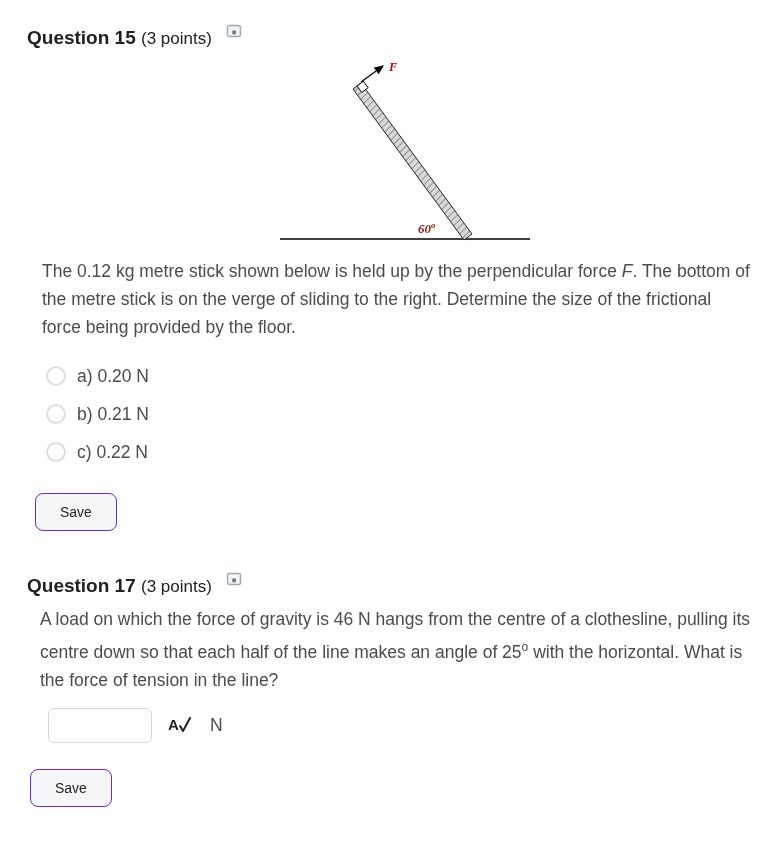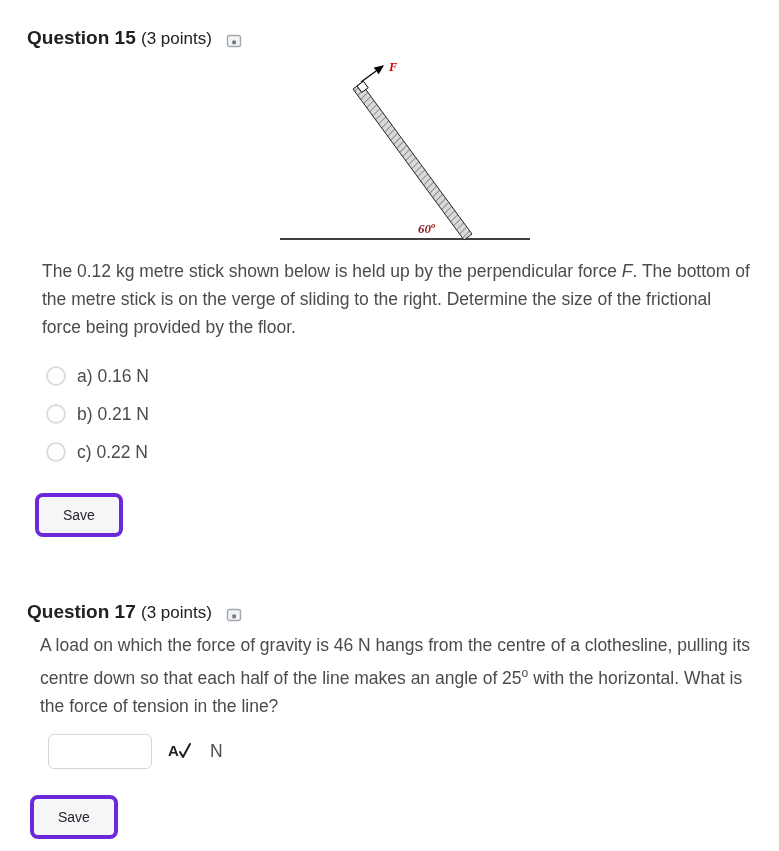--- a/index.html
+++ b/index.html
@@ -6,21 +6,21 @@
   html, body { background: #ffffff; }
   body {
     width: 779px;
     min-height: 851px;
     font-family: "Liberation Sans", sans-serif;
     color: #494c4e;
   }
   .page { padding: 27px 27px 40px 27px; }
 
   
-  .q-header { display: flex; align-items: flex-end; gap: 14px; }
+  .q-header { display: flex; align-items: flex-start; gap: 14px; }
   .q-heading { font-size: 19px; color: #202122; font-weight: 400; }
   .q-heading .q-title { font-weight: 700; }
   .q-heading .q-points { font-size: 17px; font-weight: 400; }
   .q-status { display: inline-block; line-height: 0; margin-top: -4px; }
 
   
   .diagram { margin: 2px 0 6px 233px; width: 300px; height: 198px; }
 
   
   .q-body {
@@ -46,27 +46,27 @@
 
   
   .save-btn {
     display: inline-block;
     margin: 22px 0 0 8px;
     padding: 10px 24px;
     font-family: "Liberation Sans", sans-serif;
     font-size: 14px;
     color: #24262a;
     background: #f5f6f7;
-    border: 4px solid #6d28d9;
+    border: 1px solid #6d28d9;
     border-radius: 8px;
     cursor: pointer;
   }
 
   
-  .q17 { margin-top: 64px; }
+  .q17 { margin-top: 44px; }
   .q17 .q-body { margin-left: 13px; width: 712px; }
   .answer-row { margin: 14px 0 0 21px; display: flex; align-items: center; gap: 15px; }
   .answer-input {
     width: 104px; height: 35px;
     border: 1px solid #d3d7db;
     border-radius: 6px;
     font-family: "Liberation Sans", sans-serif;
     font-size: 16px;
     padding: 0 8px;
     color: #202122;
@@ -122,21 +122,21 @@
           <tspan>60</tspan><tspan dy="-5" font-size="9">o</tspan>
         </text>
       </svg>
     </div>
 
     <p class="q-body"><span>The 0.12 kg metre stick shown below is held up by the perpendicular force </span><span class="ital">F</span><span>. The bottom of the metre stick is on the verge of sliding to the right. Determine the size of the frictional force being provided by the floor.</span></p>
 
     <div class="options">
       <div class="option-row">
         <span class="radio"></span>
-        <span class="option-label">a) 0.16 N</span>
+        <span class="option-label">a) 0.20 N</span>
       </div>
       <div class="option-row">
         <span class="radio"></span>
         <span class="option-label">b) 0.21 N</span>
       </div>
       <div class="option-row">
         <span class="radio"></span>
         <span class="option-label">c) 0.22 N</span>
       </div>
     </div>

